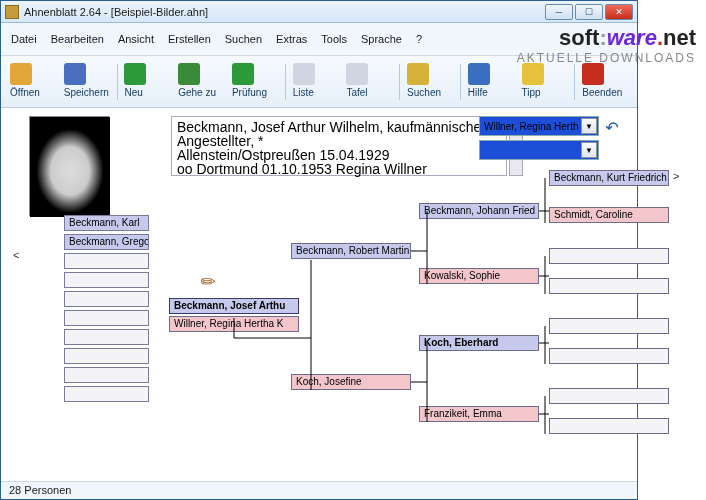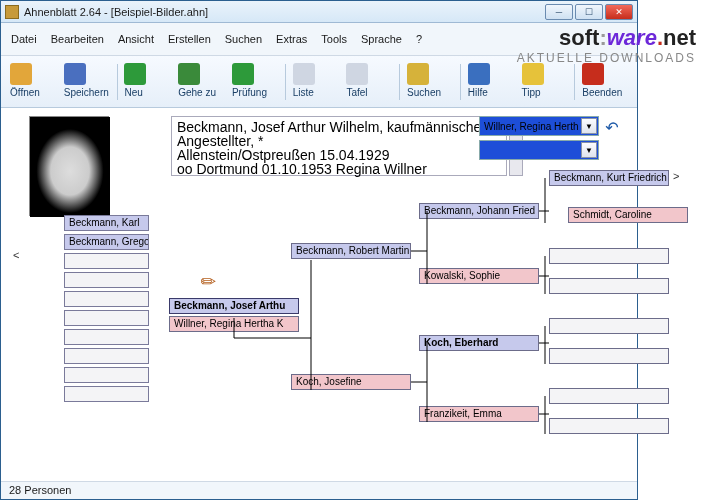--- a/index.html
+++ b/index.html
@@ -185,21 +185,21 @@
     <div class="node male" style="left:290px; top:135px;">Beckmann, Robert Martin</div>
     <div class="node female" style="left:290px; top:266px;">Koch, Josefine</div>
 
     <div class="node male" style="left:418px; top:95px;">Beckmann, Johann Fried</div>
     <div class="node female" style="left:418px; top:160px;">Kowalski, Sophie</div>
     <div class="node male" style="left:418px; top:227px;font-weight:bold;">Koch, Eberhard</div>
     <div class="node female" style="left:418px; top:298px;">Franzikeit, Emma</div>
 
     <div class="node male" style="left:548px; top:62px;">Beckmann, Kurt Friedrich</div>
     <div class="gt" style="left:672px; top:62px;">&gt;</div>
-    <div class="node female" style="left:567px; top:99px;">Schmidt, Caroline</div>
+    <div class="node female" style="left:548px; top:99px;">Schmidt, Caroline</div>
     <div class="node male empty" style="left:548px; top:140px;"></div>
     <div class="node female empty" style="left:548px; top:170px;"></div>
     <div class="node male empty" style="left:548px; top:210px;"></div>
     <div class="node female empty" style="left:548px; top:240px;"></div>
     <div class="node male empty" style="left:548px; top:280px;"></div>
     <div class="node female empty" style="left:548px; top:310px;"></div>
 
     <svg class="tree">
 
       <line x1="233" y1="210" x2="233" y2="230"></line>

